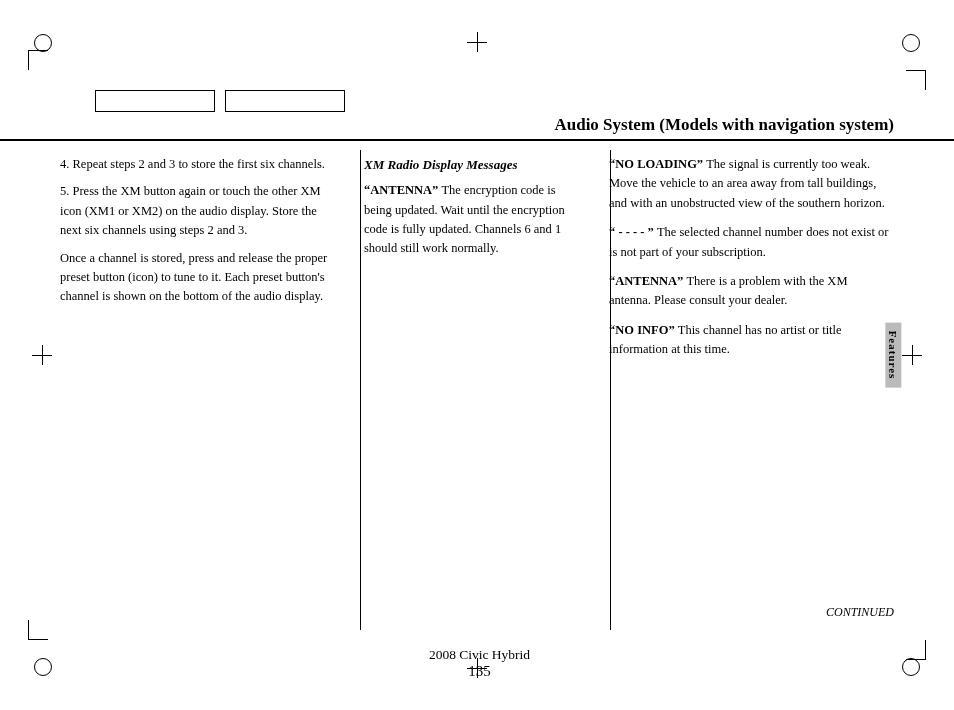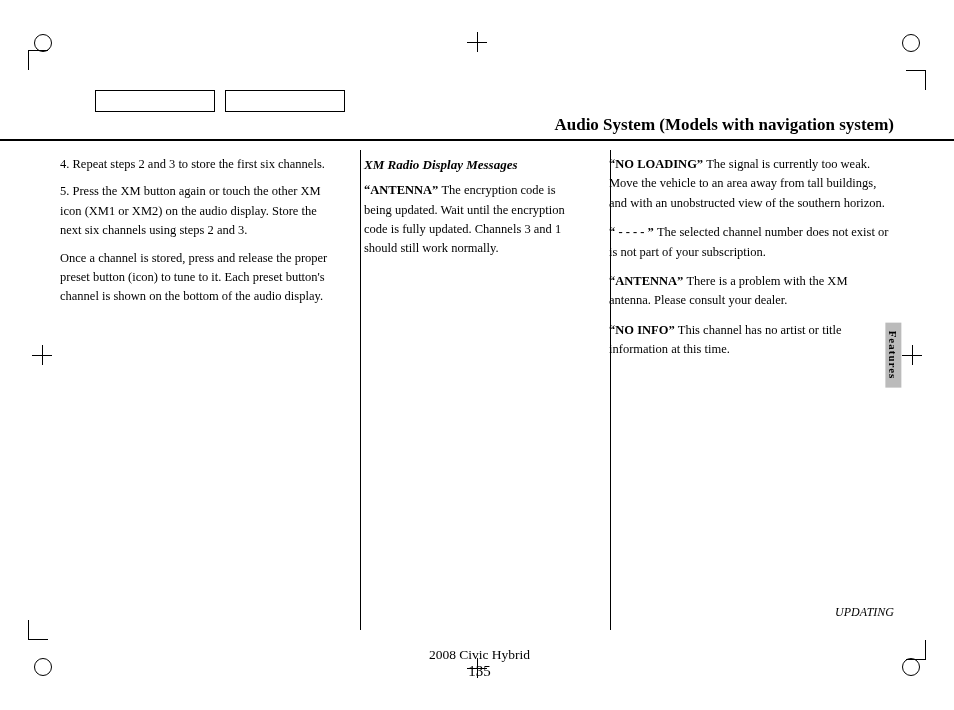--- a/index.html
+++ b/index.html
@@ -310,42 +310,42 @@
       </div>
       <div class="list-item">
         <span class="list-item-number">5. </span><span>Press the XM button again or touch the other XM icon (XM1 or XM2) on the audio display. Store the next six channels using steps 2 and 3.</span>
       </div>
       <p class="body-para">Once a channel is stored, press and release the proper preset button (icon) to tune to it. Each preset button's channel is shown on the bottom of the audio display.</p>
     </div>
 
     <div class="col2">
       <div class="col-heading">XM Radio Display Messages</div>
       <div class="msg-block">
-        <span class="msg-term">“ANTENNA”</span>&nbsp;<span>The encryption code is being updated. Wait until the encryption code is fully updated. Channels 3 and 1 should still work normally.</span>
+        <span class="msg-term">“ANTENNA”</span>&nbsp;<span>The encryption code is being updated. Wait until the encryption code is fully updated. Channels 6 and 1 should still work normally.</span>
       </div>
     </div>
 
     <div class="col3">
       <div class="msg-block">
         <span class="msg-term">“NO LOADING”</span>&nbsp;<span>The signal is currently too weak. Move the vehicle to an area away from tall buildings, and with an unobstructed view of the southern horizon.</span>
       </div>
       <div class="msg-block">
         <span class="msg-term">“ - - - - ”</span>&nbsp;<span>The selected channel number does not exist or is not part of your subscription.</span>
       </div>
       <div class="msg-block">
         <span class="msg-term">“ANTENNA”</span>&nbsp;<span>There is a problem with the XM antenna. Please consult your dealer.</span>
       </div>
       <div class="msg-block">
         <span class="msg-term">“NO INFO”</span>&nbsp;<span>This channel has no artist or title information at this time.</span>
       </div>
     </div>
 
   </div>
 
-  <div class="continued-text">UPDATING</div>
+  <div class="continued-text">CONTINUED</div>
 
   <div class="footer">
     <div></div>
     <div class="footer-center">2008  Civic  Hybrid</div>
     <div class="footer-page">135</div>
   </div>
 
 </div>
 
 </body></html>

